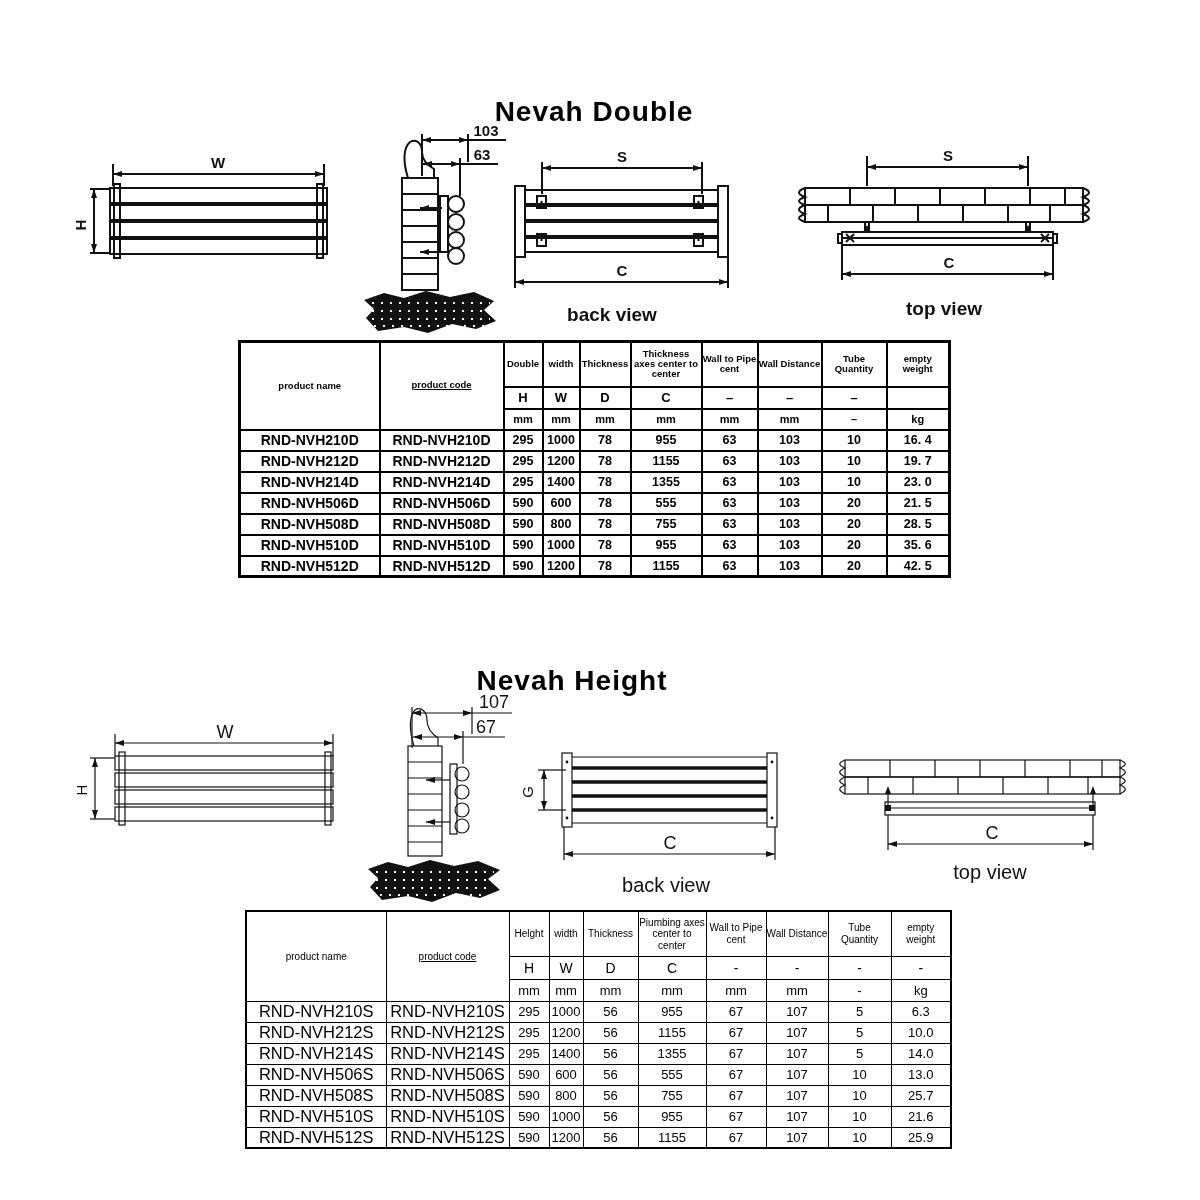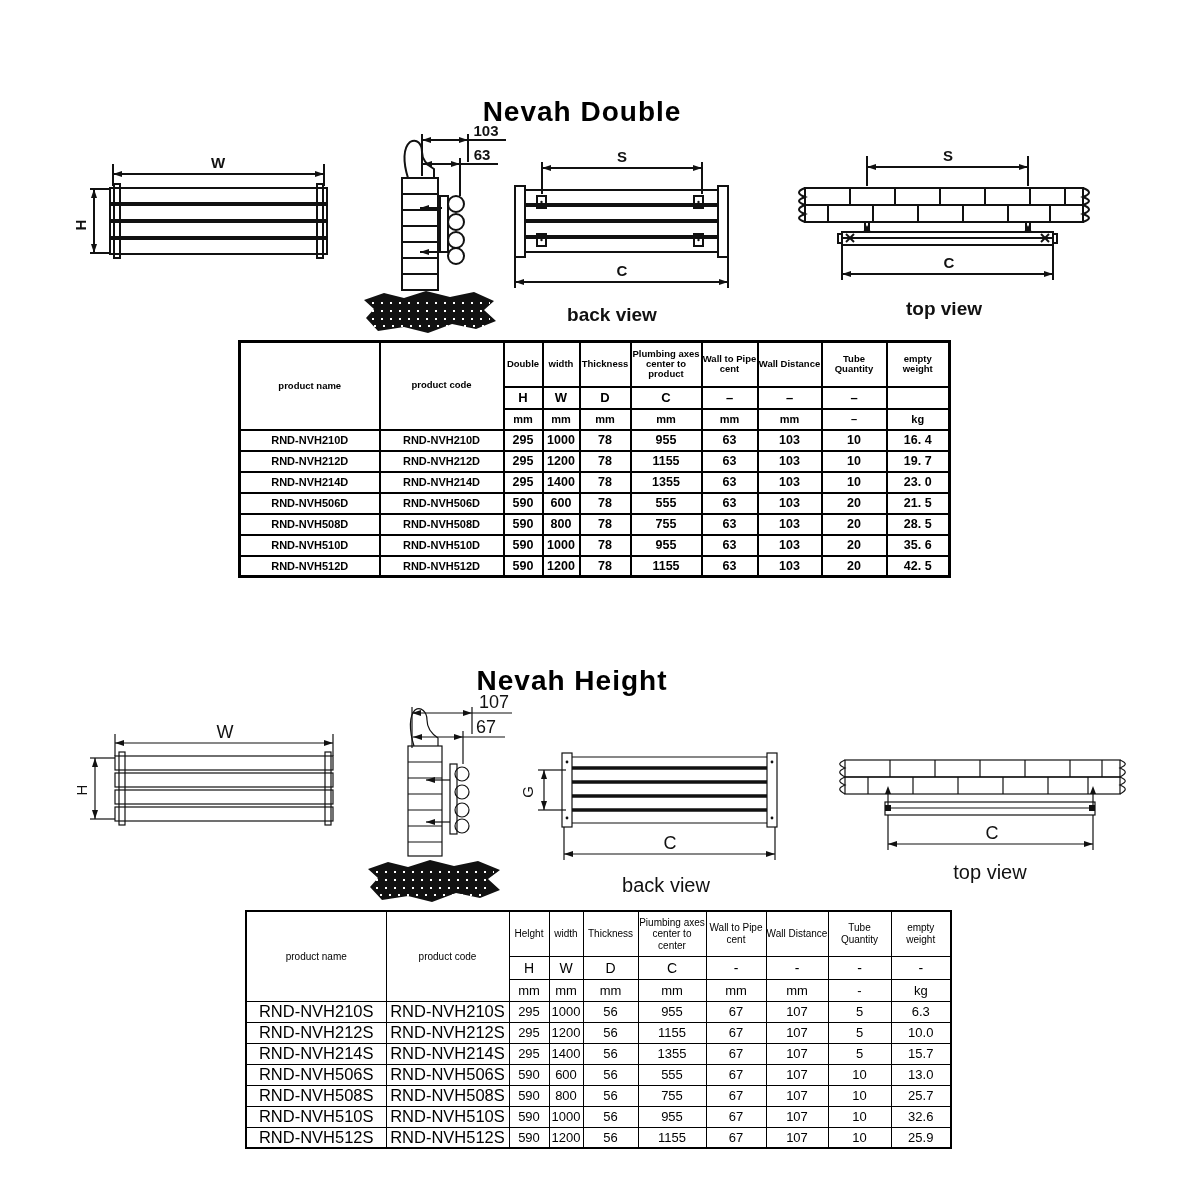--- a/index.html
+++ b/index.html
@@ -1,51 +1,51 @@
 <!DOCTYPE html>
 <html><head>
 <meta charset="utf-8">
 <style>
   html,body{margin:0;padding:0;background:#fff;}
   body{width:1200px;height:1200px;font-family:"Liberation Sans",sans-serif;color:#000;}
   .page{position:relative;width:1200px;height:1200px;background:#fff;overflow:hidden;}
   .title{position:absolute;transform:translateX(-50%);font-weight:bold;font-size:28px;letter-spacing:1px;white-space:nowrap;}
-  #t-double{left:582px;top:60px;margin-top:36px;}
+  #t-double{left:594px;top:60px;margin-top:36px;}
   #t-single{left:572px;top:646px;}
 
   svg.drw{position:absolute;overflow:visible;}
   .ln{stroke:#111;fill:none;}
   .d-drw .ln{stroke-width:2;}
   .s-drw .ln{stroke-width:1.2;}
   .fillb{fill:#111;stroke:none;}
   .dotline{stroke:#fff;stroke-width:2;stroke-dasharray:2 7;fill:none;}
   svg text{fill:#111;font-family:"Liberation Sans",sans-serif;}
   .d-drw text{font-weight:bold;}
   .dim{font-size:15px;}
   .dimL{font-size:18px;}
   .cap{font-size:19px;}
   .capL{font-size:20px;}
 
   table.spec{position:absolute;border-collapse:collapse;table-layout:fixed;background:#fff;text-align:center;}
   .spec th,.spec td{padding:0;overflow:hidden;vertical-align:middle;font-weight:inherit;}
-  .wrap{display:inline-block;width:76px;line-height:1.15;}
+  .wrap{display:inline-block;width:76px;line-height:1.15;text-decoration:underline;}
 
   .d-table{left:238px;top:340px;width:710px;font-weight:bold;border:3px solid #000;}
   .d-table th,.d-table td{border:2px solid #000;}
   .d-table .r-head{height:45px;}
   .d-table .r-head th{font-size:9.5px;line-height:1.1;}
   .d-table .c-name{font-size:15px;}
   .d-table .c-code{font-size:17px;}
   .d-table .r-sym{height:22px;}
   .d-table .r-sym th{font-size:13px;}
   .d-table .r-unit{height:21px;}
   .d-table .r-unit th{font-size:11px;}
   .d-table tbody tr{height:21px;}
   .d-table tbody td{font-size:12.5px;white-space:nowrap;}
-  .d-table tbody td:first-child,.d-table tbody td:nth-child(2){font-size:11px;}
+  .d-table tbody td:first-child,.d-table tbody td:nth-child(2){font-size:14px;}
 
   .s-table{left:245px;top:910px;width:705px;font-weight:normal;border:2px solid #000;}
   .s-table th,.s-table td{border:1px solid #000;font-weight:normal;}
   .s-table .r-head{height:45px;}
   .s-table .r-head th{font-size:10px;line-height:1.15;}
   .s-table .c-name{font-size:17px;}
   .s-table .c-code{font-size:19px;}
   .s-table .r-sym{height:23px;}
   .s-table .r-sym th{font-size:14px;}
   .s-table .r-unit{height:22px;}
@@ -216,21 +216,21 @@
           <col style="width:65px">
           <col style="width:63px">
       </colgroup>
       <thead>
         <tr class="r-head">
           <th class="c-name" rowspan="3">product name</th>
           <th class="c-code" rowspan="3"><span class="wrap">product code</span></th>
           <th>Double</th>
           <th>width</th>
           <th>Thickness</th>
-          <th>Plumbing axes center to product</th>
+          <th>Thickness axes center to center</th>
           <th>Wall to Pipe cent</th>
           <th>Wall Distance</th>
           <th>Tube Quantity</th>
           <th>empty weight</th>
         </tr>
         <tr class="r-sym">
           <th>H</th>
           <th>W</th>
           <th>D</th>
           <th>C</th>
@@ -544,21 +544,21 @@
           <tr>
             <td>RND-NVH214S</td>
             <td>RND-NVH214S</td>
             <td>295</td>
             <td>1400</td>
             <td>56</td>
             <td>1355</td>
             <td>67</td>
             <td>107</td>
             <td>5</td>
-            <td>15.7</td>
+            <td>14.0</td>
           </tr>
           <tr>
             <td>RND-NVH506S</td>
             <td>RND-NVH506S</td>
             <td>590</td>
             <td>600</td>
             <td>56</td>
             <td>555</td>
             <td>67</td>
             <td>107</td>
@@ -580,21 +580,21 @@
           <tr>
             <td>RND-NVH510S</td>
             <td>RND-NVH510S</td>
             <td>590</td>
             <td>1000</td>
             <td>56</td>
             <td>955</td>
             <td>67</td>
             <td>107</td>
             <td>10</td>
-            <td>32.6</td>
+            <td>21.6</td>
           </tr>
           <tr>
             <td>RND-NVH512S</td>
             <td>RND-NVH512S</td>
             <td>590</td>
             <td>1200</td>
             <td>56</td>
             <td>1155</td>
             <td>67</td>
             <td>107</td>

